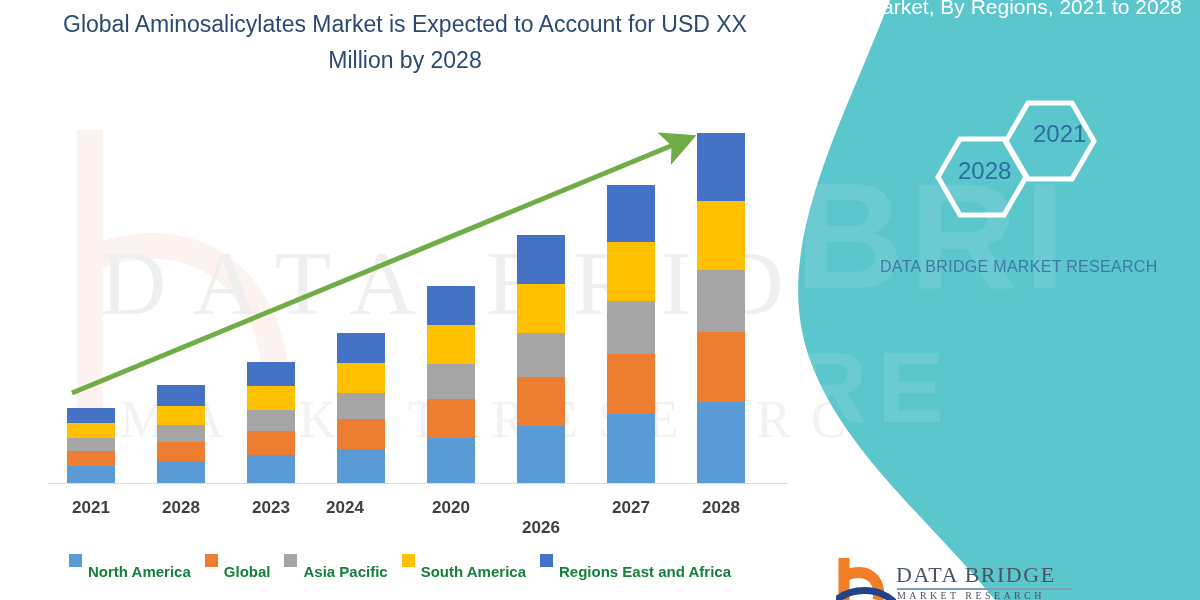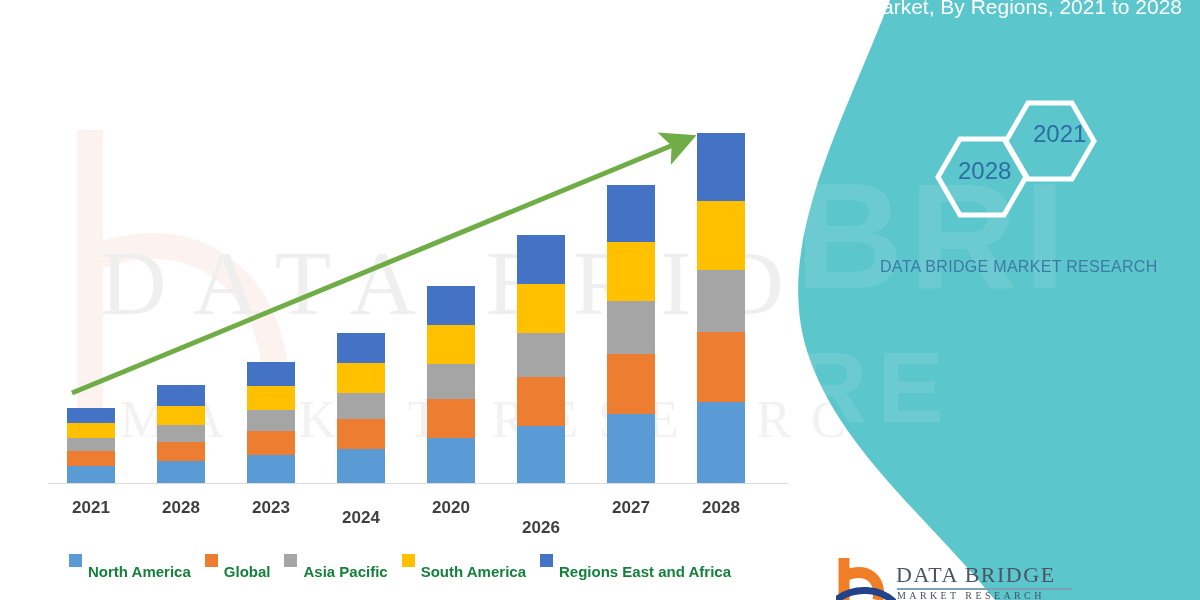--- a/index.html
+++ b/index.html
@@ -122,20 +122,21 @@
 
   <svg class="wm-b" viewBox="0 0 280 330">
     <path d="M30 10 L30 320" stroke="#fbe9e4" stroke-width="26" fill="none"></path>
     <path d="M30 140 C 130 95, 230 160, 215 300" stroke="#fbe9e4" stroke-width="26" fill="none"></path>
   </svg>
   <div class="wm-text">DATA BRIDGE</div>
   <div class="wm-text2">MARKET RESEARCH</div>
 
   <div class="chart">
 
+    <div class="main-title">Global Aminosalicylates Market is Expected to Account for USD XX Million by 2028</div>
 
     <div class="baseline"></div>
 
     <svg class="arrow-svg" viewBox="0 0 800 600">
       <defs>
         <marker id="ah" markerWidth="7" markerHeight="7" refX="3" refY="3.5" orient="auto">
           <path d="M0,0 L7,3.5 L0,7 L1.6,3.5 Z" fill="#70AD47"></path>
         </marker>
       </defs>
       <line x1="72" y1="393" x2="678" y2="143" stroke="#70AD47" stroke-width="5" marker-end="url(#ah)"></line>
@@ -196,21 +197,21 @@
           <div class="seg" style="height: 69px; background: rgb(255, 192, 0);"></div>
           <div class="seg" style="height: 62px; background: rgb(165, 165, 165);"></div>
           <div class="seg" style="height: 70px; background: rgb(237, 125, 49);"></div>
           <div class="seg" style="height: 81px; background: rgb(91, 155, 213);"></div>
         </div>
       </div>
     <div id="xlabels">
         <div class="xlabel" style="left: 46px;">2021</div>
         <div class="xlabel" style="left: 136px;">2028</div>
         <div class="xlabel" style="left: 226px;">2023</div>
-        <div class="xlabel" style="left: 316px; margin-top: 10px;">2024</div>
+        <div class="xlabel" style="left: 300px;">2024</div>
         <div class="xlabel" style="left: 406px;">2020</div>
         <div class="xlabel" style="left: 496px; margin-top: 20px;">2026</div>
         <div class="xlabel" style="left: 586px;">2027</div>
         <div class="xlabel" style="left: 676px;">2028</div>
       </div>
 
     <div class="legend" id="legend">
         <div class="legend-item">
           <span class="legend-swatch" style="background: rgb(91, 155, 213);"></span>
           <span class="legend-label">North America</span>

